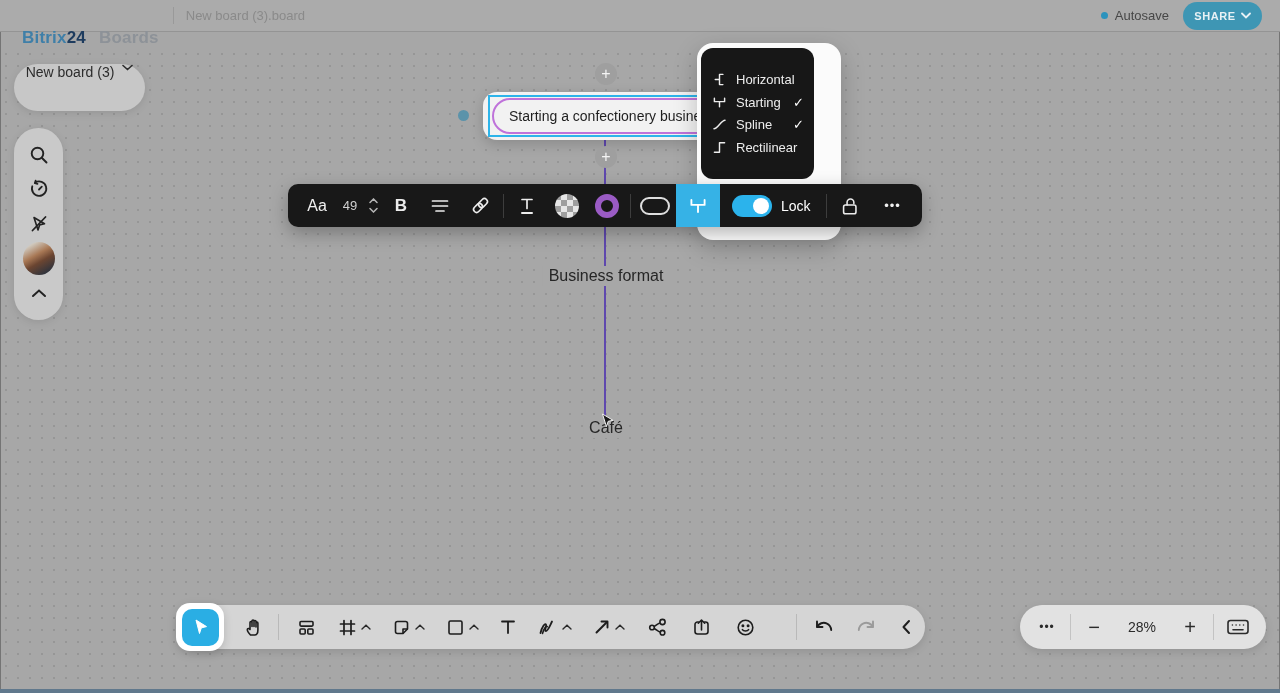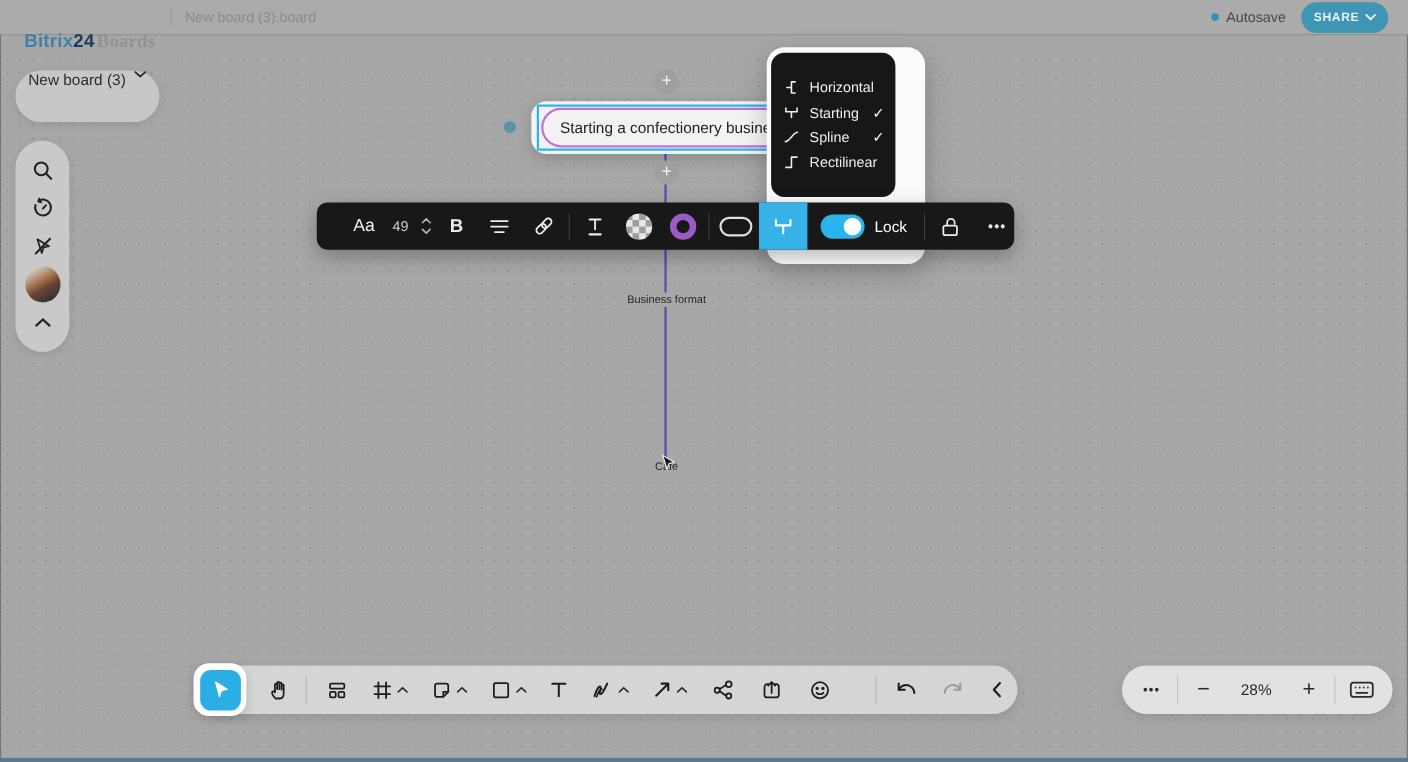--- a/index.html
+++ b/index.html
@@ -11,21 +11,21 @@
           background-image: radial-gradient(rgba(0,0,0,0.10) 1px, transparent 1.1px);
           background-size:12px 12px; }
   svg { display:block; }
 
   
   .topbar { position:absolute; left:0; top:0; width:1280px; height:32px; background:#ababab;
             border-bottom:1px solid rgba(0,0,0,0.13); display:flex; align-items:center; padding:0 18px 0 22px; z-index:15; }
   .logo { display:flex; align-items:baseline; font-weight:bold; font-size:17px; letter-spacing:.2px; }
   .lg-bitrix { color:#3f7fa8; }
   .lg-24 { color:#1d3b5e;margin-top:44px; }
-  .lg-product { color:#8d9298; margin-left:2px;font-family:Liberation Serif, serif; }
+  .lg-product { color:#8d9298; margin-left:13px; }
   .top-sep { width:1px; height:17px; background:#999; margin:0 12px 0 14px; }
   .filename { font-size:13px; color:#8a8a8a; }
   .top-right { margin-left:auto; display:flex; align-items:center; gap:14px; }
   .autosave { display:flex; align-items:center; gap:7px; font-size:13px; color:#474747; }
   .autosave-dot { width:7px; height:7px; border-radius:50%; background:#2c93bd; }
   .share-btn { border:none; cursor:pointer; width:79px; height:28px; border-radius:14px; background:#3e96b4;
                color:#e7f1f5; font-size:11px; font-weight:bold; letter-spacing:.6px;
                display:flex; align-items:center; justify-content:center; gap:5px; font-family:inherit; }
 
   
@@ -46,26 +46,26 @@
   .sel-rect { position:absolute; left:488px; top:95px; width:258px; height:42px; border:2px solid #2db4ea; z-index:3; }
   .node-pill { position:absolute; left:492px; top:98px; width:250px; height:36px; border-radius:18px;
                border:2px solid #bf72da; z-index:3; display:flex; align-items:center; padding-left:15px;
                font-size:14px; color:#1f1f1f; white-space:nowrap; overflow:visible; }
   .plus-btn { position:absolute; width:22px; height:22px; border-radius:50%; background:#9f9f9f; color:#f4f4f4;
               display:flex; align-items:center; justify-content:center; font-size:16px; line-height:1;
               z-index:4; cursor:pointer; border:none; font-family:inherit; }
   .presence-dot { position:absolute; left:458px; top:110px; width:11px; height:11px; border-radius:50%;
                   background:#5b93aa; z-index:3; }
   .map-label { position:absolute; transform:translateX(-50%); background:#a7a7a7; padding:1px 6px;
-               font-size:10px; color:#262626; z-index:3; white-space:nowrap; cursor:pointer; }
+               font-size:16px; color:#262626; z-index:3; white-space:nowrap; cursor:pointer; }
   .canvas-cursor { position:absolute; left:601px; top:413px; z-index:6; }
 
   
   .sel-toolbar { position:absolute; left:288px; top:184px; width:634px; height:43px; background:#181818;
-                 border-radius:10px; z-index:30; display:flex; align-items:center; padding-left:24px;
+                 border-radius:10px; z-index:30; display:flex; align-items:center; padding-left:10px;
                  color:#ececec; box-shadow:0 6px 18px rgba(0,0,0,0.28); }
   .tb-item { height:43px; display:flex; align-items:center; justify-content:center; cursor:pointer; flex:none; }
   .tb-sep { width:1px; height:24px; background:#3d3d3d; margin:0 3px; flex:none; }
   .tb-aa { width:38px; font-size:16px; color:#f0f0f0; }
   .tb-size { width:28px; font-size:13px; color:#d0d0d0; }
   .tb-stepper { width:18px; flex-direction:column; gap:3px; color:#b5b5b5; }
   .tb-b { width:38px; font-size:17px; font-weight:bold; }
   .tb-i40 { width:40px; } .tb-i42 { width:42px; } .tb-i44 { width:44px; } .tb-i46 { width:46px; }
   .swatch-checker { width:24px; height:24px; border-radius:50%; background-color:#9e9e9e;
       background-image:conic-gradient(#e6e6e6 0 25%, #9e9e9e 0 50%, #e6e6e6 0 75%, #9e9e9e 0);

